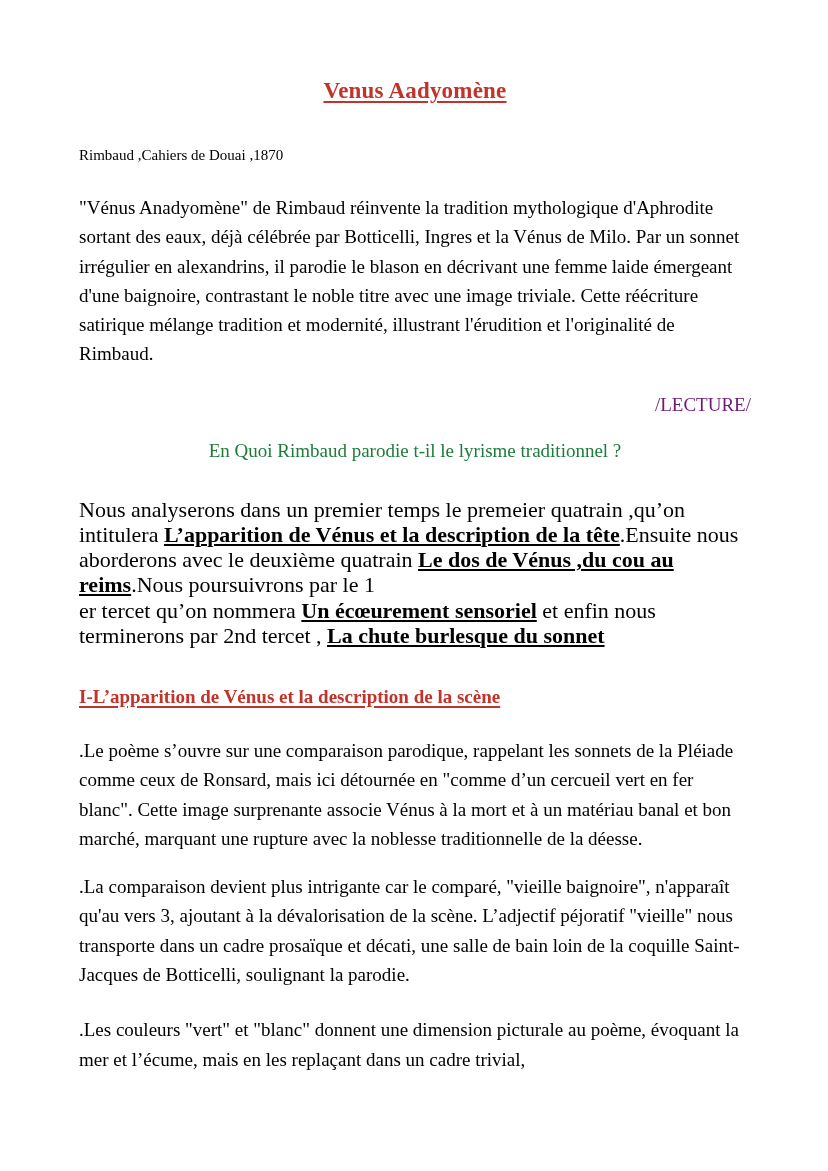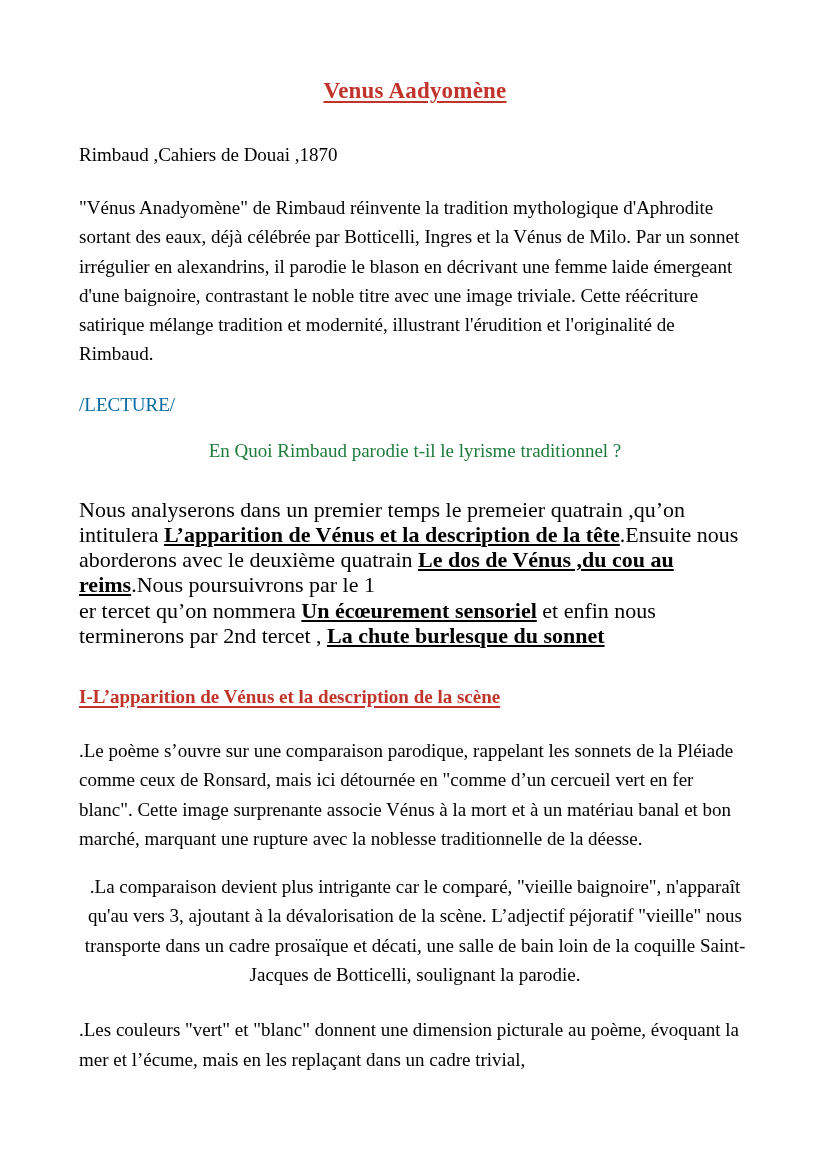--- a/index.html
+++ b/index.html
@@ -38,40 +38,40 @@
     text-decoration: underline;
     text-decoration-thickness: 2px;
     text-underline-offset: 3px;
     margin: 0;
     padding-top: 78px;
     letter-spacing: 0.2px;
   }
 
   
   .ref-line {
-    font-size: 19px;
+    font-size: 15px;
     margin-top: 38px;
     line-height: 26px;
   }
 
   
   .intro-para {
     font-size: 19px;
     line-height: 29.3px;
     margin-top: 25px;
     text-align: left;
   }
 
   
   .lecture-marker {
     font-size: 19px;
-    text-align: left;
+    text-align: right;
     margin-top: 22px;
     line-height: 27px;
-    color: #0369a1;
+    color: #701a75;
   }
   .lecture-question {
     font-size: 19px;
     text-align: center;
     color: #1E7B3C;
     line-height: 28px;
     margin-top: 2px;
   }
 
   
@@ -100,21 +100,20 @@
   }
 
   
   .analysis-para {
     font-size: 19px;
     line-height: 29.3px;
     margin-top: 26px;
   }
   .analysis-para.tight {
     margin-top: 16px;
-    text-align: center;
   }
 </style>
 </head>
 <body>
 
 <div class="page">
   <div class="content">
 
     <h1 class="doc-title">Venus Aadyomène</h1>
 

